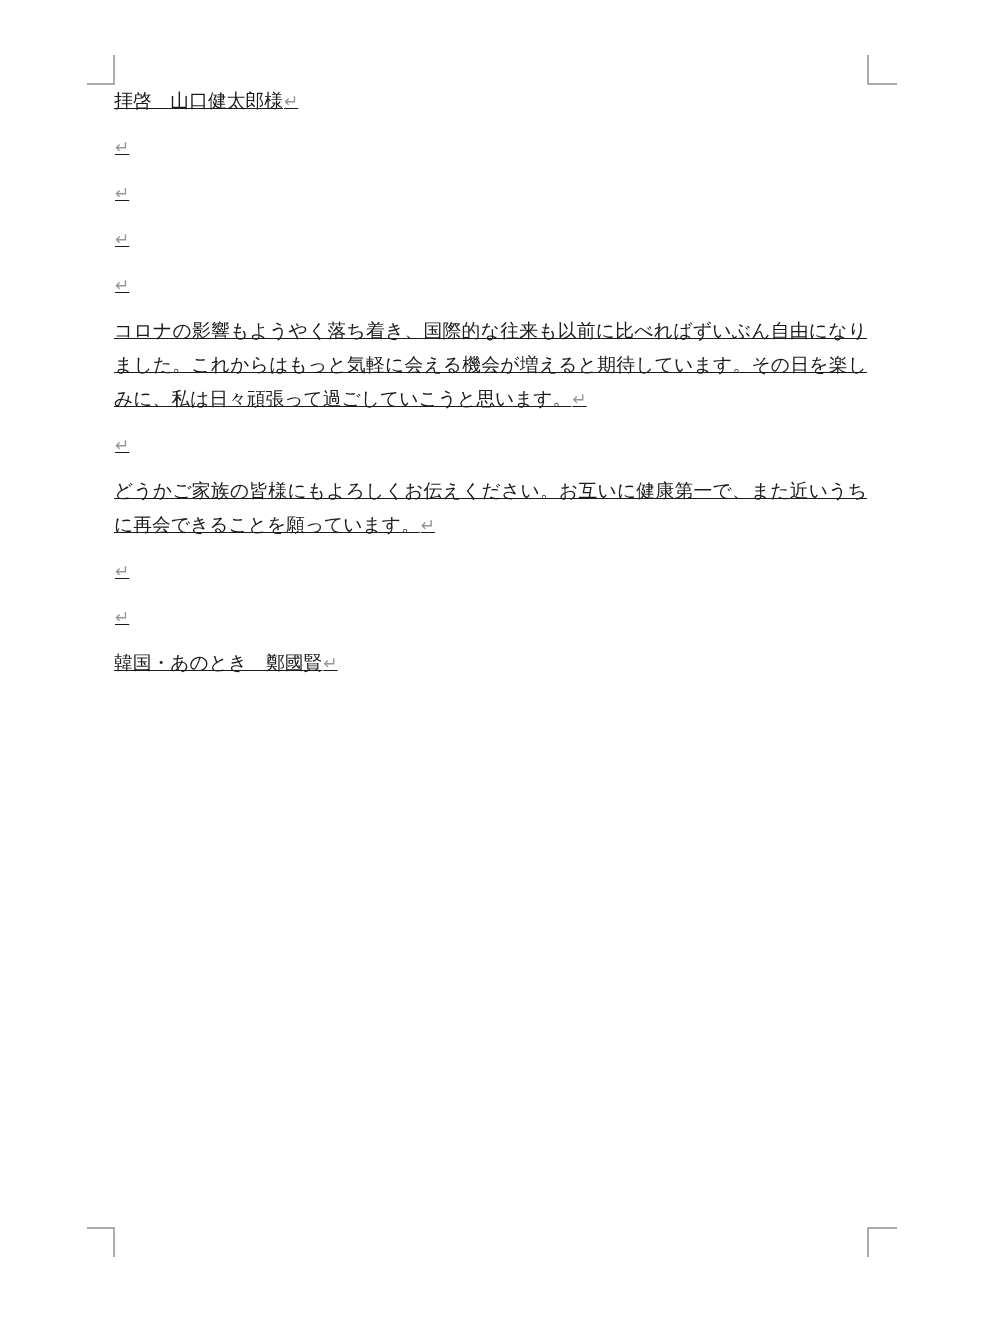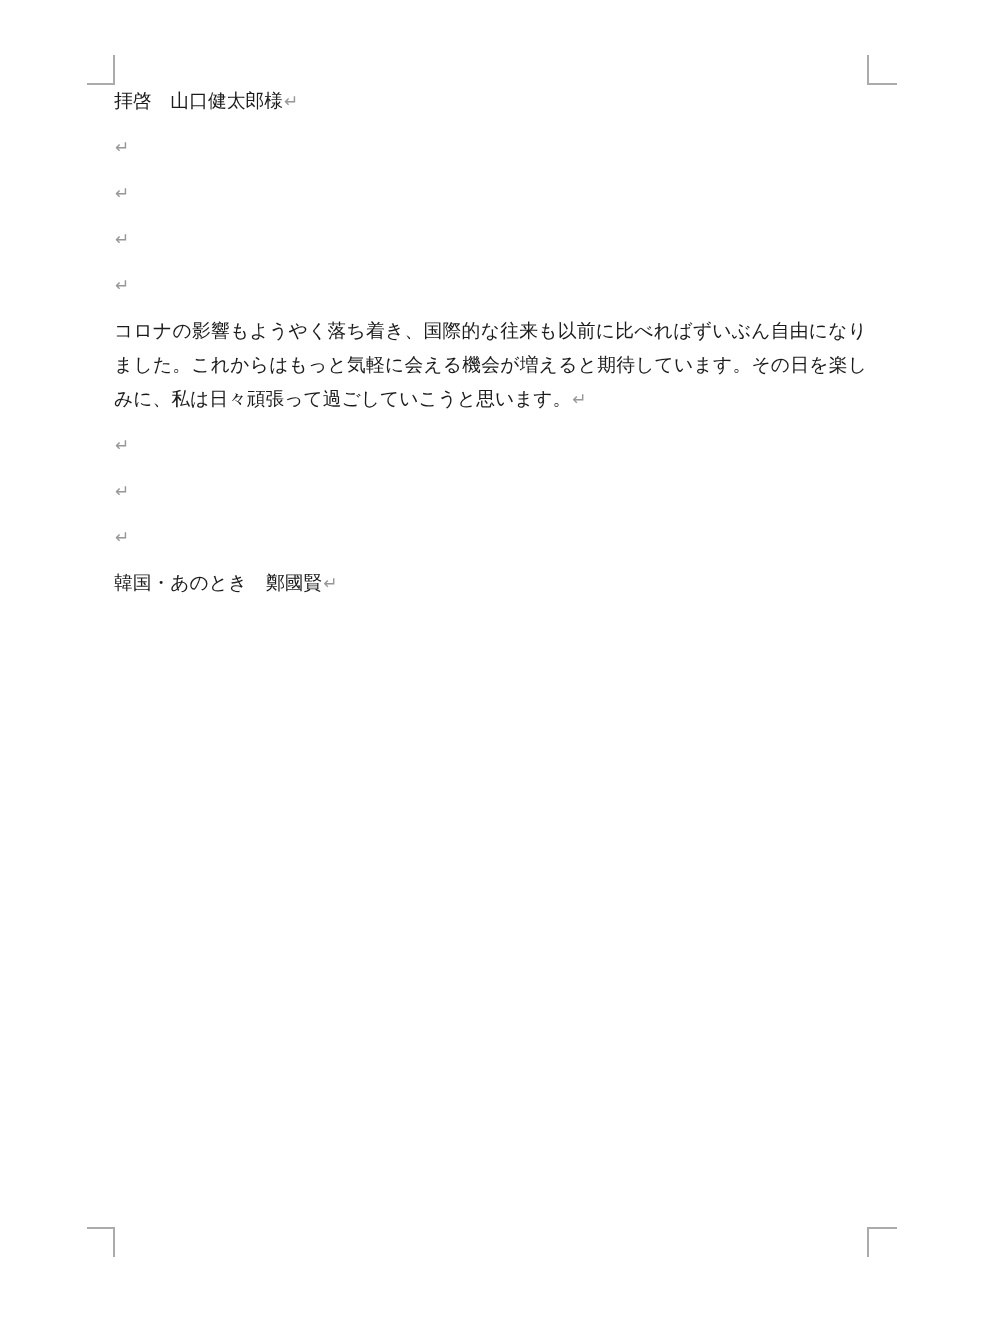--- a/index.html
+++ b/index.html
@@ -25,20 +25,21 @@
   .corner.bl { left: 87px;  top: 1227px; border-right: 2px solid #ababab; border-top: 2px solid #ababab; }
   .corner.br { left: 867px; top: 1227px; width: 28px; border-left: 2px solid #ababab; border-top: 2px solid #ababab; }
 
   
   .doc {
     position: absolute;
     left: 114px;
     top: 84px;
     width: 753px;
     color: #1b1b1b;
+    text-decoration: underline;
   }
   .doc p {
     margin: 0 0 12px 0;
     font-size: 18.8px;
     line-height: 34px;
     text-align: justify;
     letter-spacing: 0;
     word-break: break-all;
     line-break: strict;
   }
@@ -72,20 +73,21 @@
 
   <p class="single"><span class="mark">↵</span></p>
 
 
   <p class="single"><span class="mark">↵</span></p>
 
   <p><span>コロナの影響もようやく落ち着き、国際的な往来も以前に比べればずいぶん自由になりました。これからはもっと気軽に会える機会が増えると期待しています。その日を楽しみに、私は日々頑張って過ごしていこうと思います。</span><span class="mark">↵</span></p>
 
   <p class="single"><span class="mark">↵</span></p>
 
+  <p><span>どうかご家族の皆様にもよろしくお伝えください。お互いに健康第一で、また近いうちに再会できることを願っています。</span><span class="mark">↵</span></p>
 
   <p class="single"><span class="mark">↵</span></p>
 
 
   <p class="single"><span class="mark">↵</span></p>
 
 
   <p class="single"><span>韓国・あのとき　鄭國賢</span><span class="mark">↵</span></p>
 
 </div>

